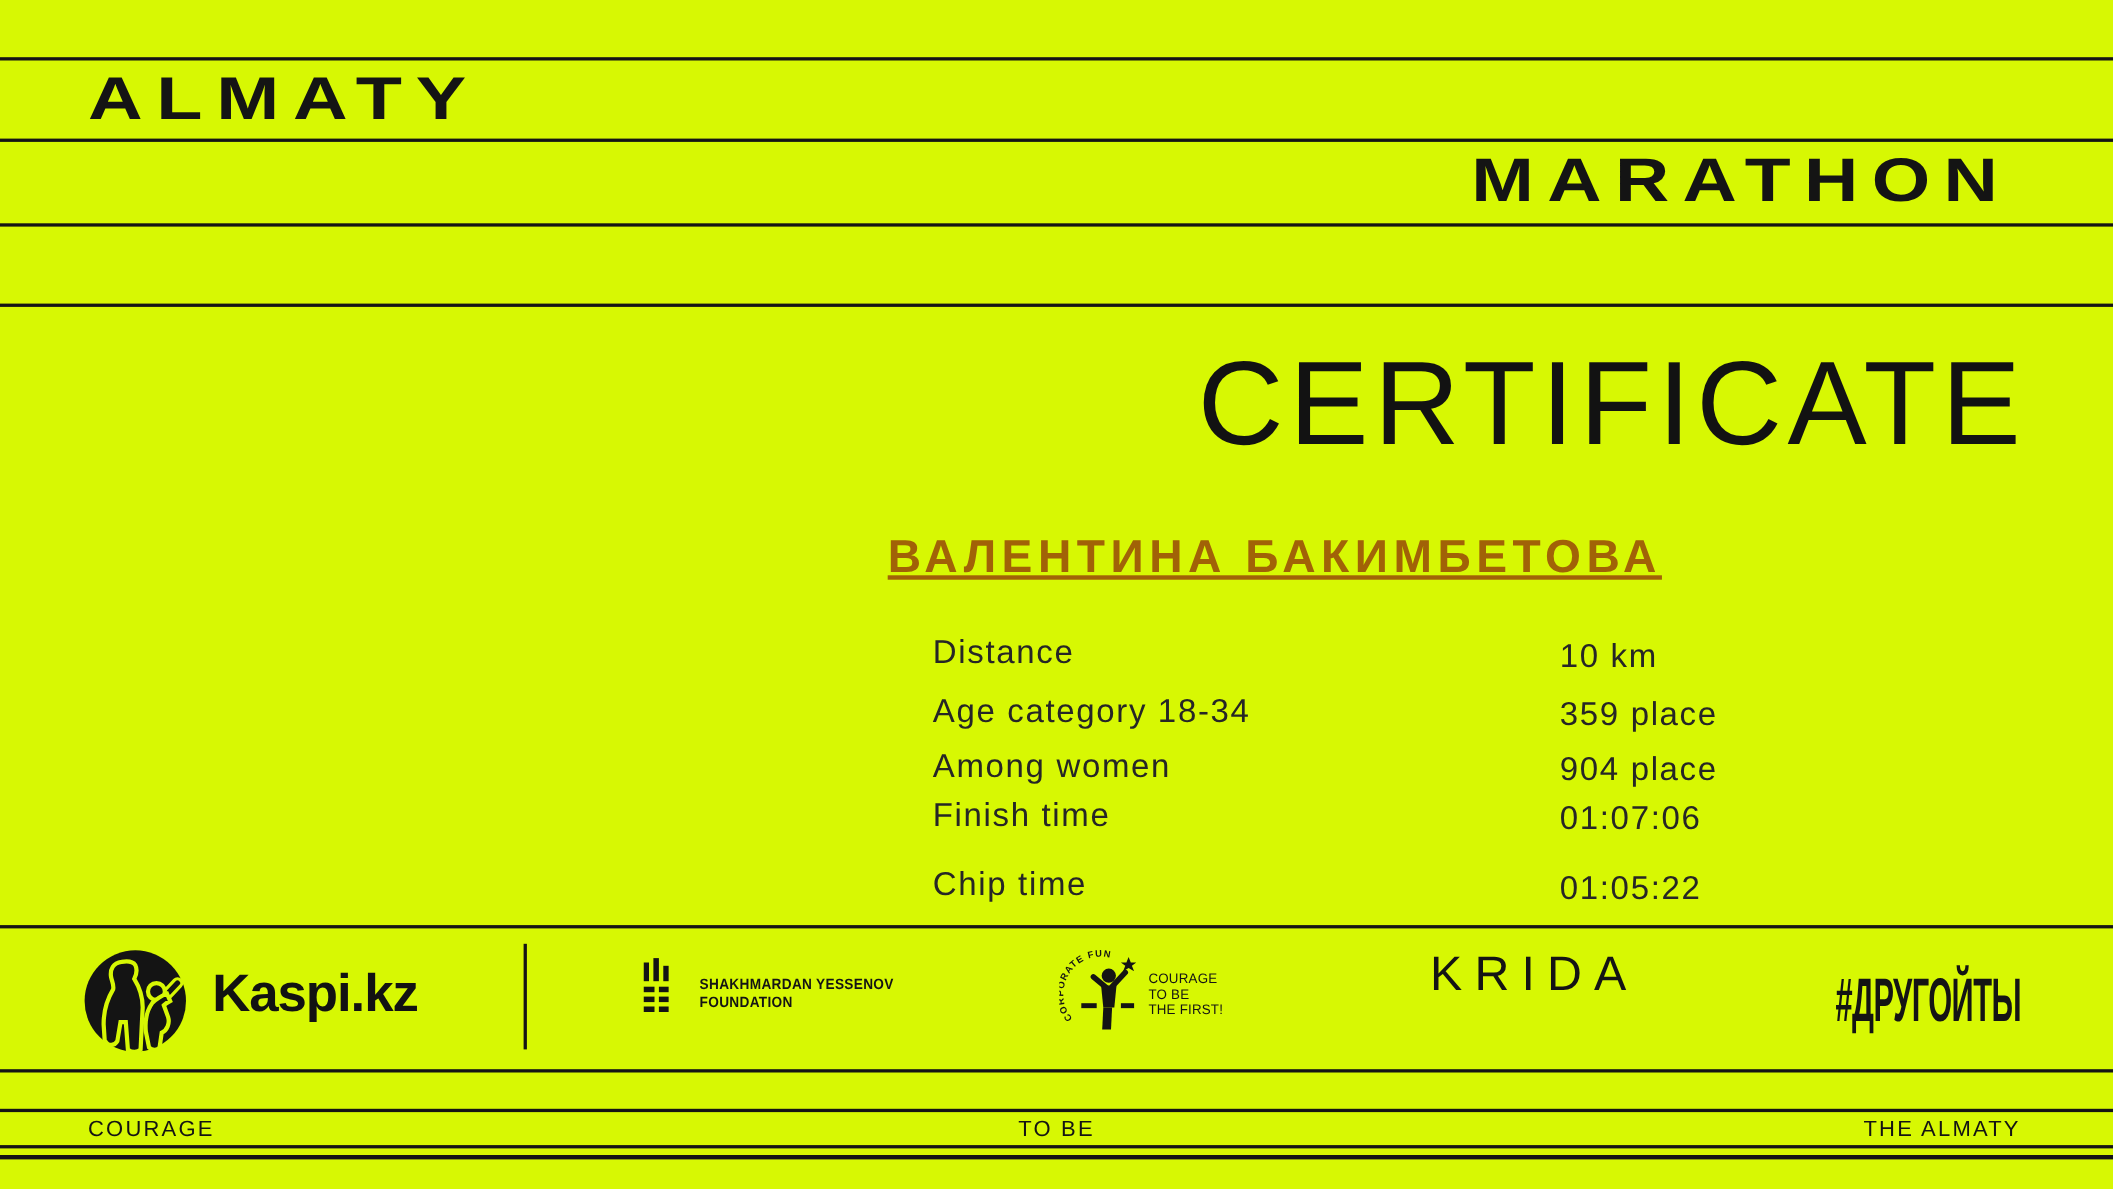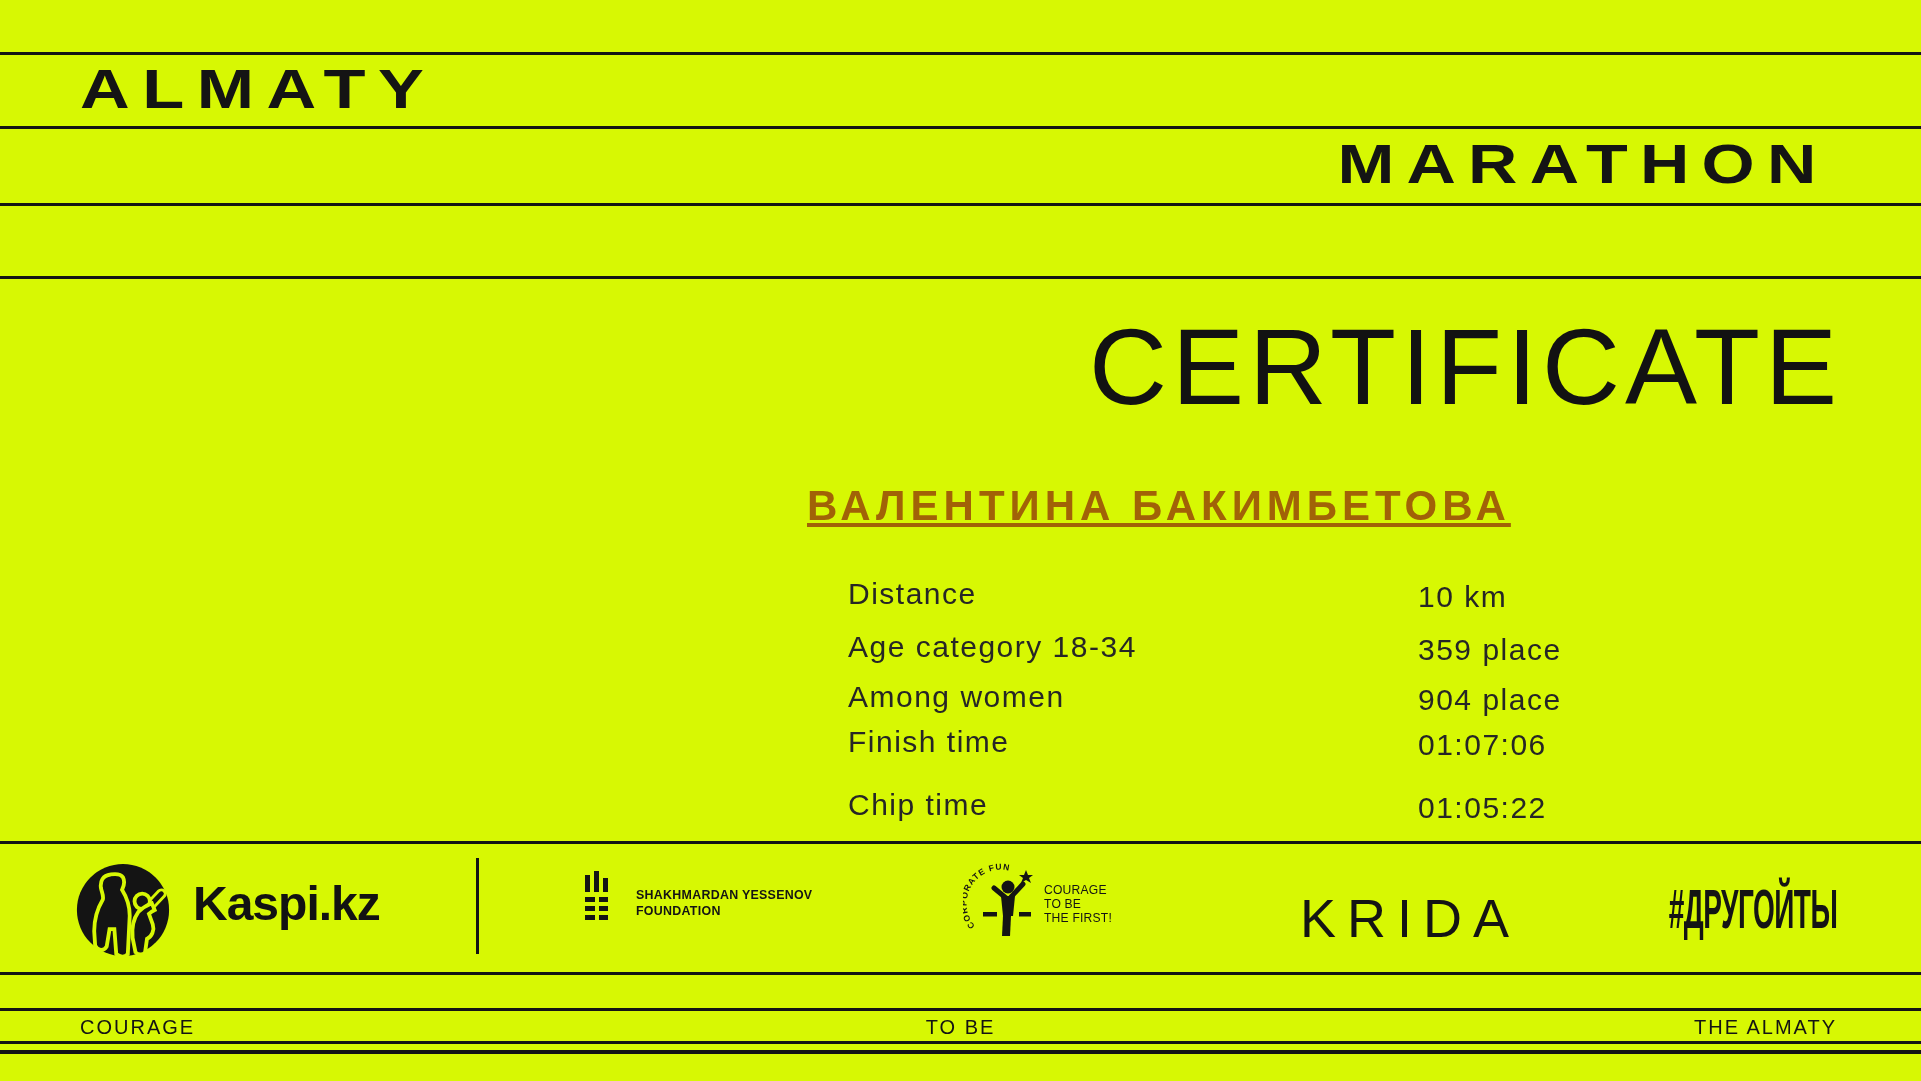--- a/index.html
+++ b/index.html
@@ -61,22 +61,22 @@
   }
 
   .fund-icon{position:absolute;left:963px;top:862px;width:80px;height:80px;}
   .fund-text{
     position:absolute;left:1044px;top:884px;
     font-size:12.5px;font-weight:normal;letter-spacing:.2px;line-height:13.8px;
     transform:scaleX(.97);transform-origin:left center;white-space:nowrap;
   }
 
   .krida{
-    position:absolute;left:1300px;top:891px;
-    font-size:54px;font-weight:normal;letter-spacing:11px;line-height:1;
+    position:absolute;left:1300px;top:864px;
+    font-size:44px;font-weight:normal;letter-spacing:11px;line-height:1;
     white-space:nowrap;
   }
   .hashtag{
     position:absolute;right:84px;top:881px;
     font-size:56px;font-weight:bold;letter-spacing:-1px;line-height:1;
     transform:scaleX(.5);transform-origin:right center;white-space:nowrap;
   }
 
   .slogan{position:absolute;left:0;top:1016px;width:1921px;height:24px;font-size:20px;letter-spacing:2px;}
   .slogan .sl-left{position:absolute;left:80px;top:0;}

